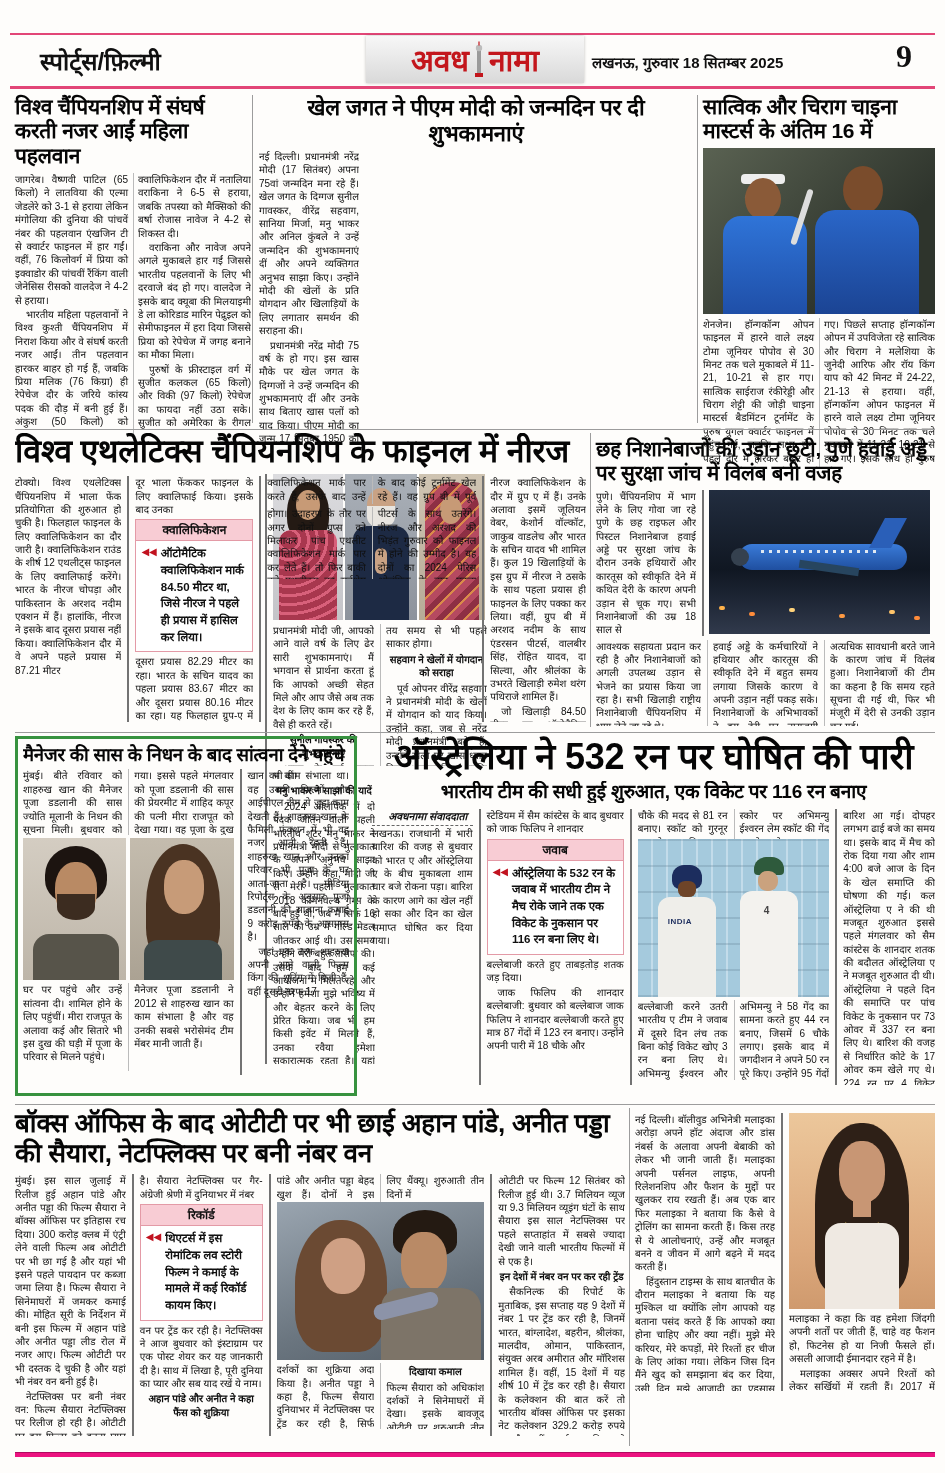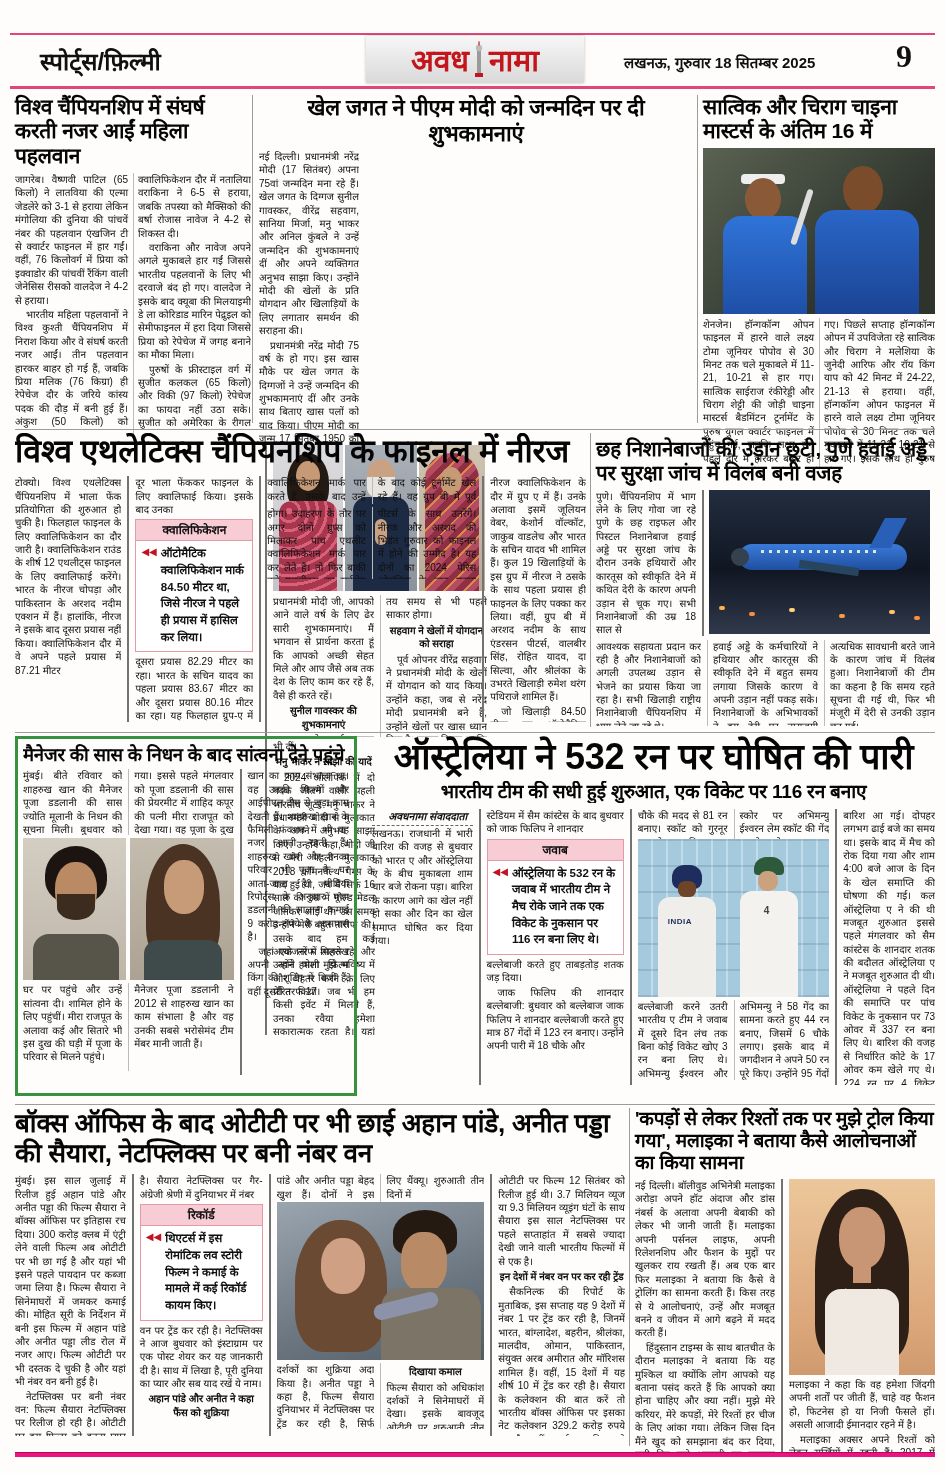--- a/index.html
+++ b/index.html
@@ -40,21 +40,21 @@
     <svg width="14" height="38" viewBox="0 0 14 38">
       <rect x="5" y="8" width="4" height="26" fill="#9a9a9a"></rect>
       <rect x="3" y="32" width="8" height="4" fill="#c3161c"></rect>
       <circle cx="7" cy="7" r="3.2" fill="#bcbcbc"></circle>
       <rect x="6.4" y="0.5" width="1.2" height="4" fill="#c3161c"></rect>
     </svg>
   </span>
   <span style="color:#c3161c;font-size:30px;font-weight:800;">नामा</span>
 </div>
 
-<div class="abs" style="left:624px;top:52px;font-size:15px;font-weight:800;">लखनऊ, गुरुवार 18 सितम्बर 2025</div>
+<div class="abs" style="left:592px;top:52px;font-size:15px;font-weight:800;">लखनऊ, गुरुवार 18 सितम्बर 2025</div>
 <div class="abs" style="left:896px;top:38px;font-size:32px;font-weight:700;font-family:'Liberation Serif','DejaVu Serif',serif;">9</div>
 <div class="abs" style="left:10px;top:86px;width:925px;height:3px;background:#e24677;"></div>
 
 <div class="abs" style="left:15px;top:95px;width:236px;height:330px;">
   <div class="hl" style="font-size:21px;">विश्व चैंपियनशिप में संघर्ष करती नजर आईं महिला पहलवान</div>
   <div class="bodytext" style="margin-top:5px;height:268px;column-count:2;column-gap:10px;column-rule:1px solid #bbb;column-fill:auto;">
       <p class="lede">जागरेब। वैष्णवी पाटिल (65 किलो) ने लातविया की एल्मा जेडलेरे को 3-1 से हराया लेकिन मंगोलिया की दुनिया की पांचवें नंबर की पहलवान एंखजिन टी से क्वार्टर फाइनल में हार गईं। वहीं, 76 किलोवर्ग में प्रिया को इक्वाडोर की पांचवीं रैंकिंग वाली जेनेसिस रीसको वालदेज ने 4-2 से हराया।</p>
       <p>भारतीय महिला पहलवानों ने विश्व कुश्ती चैंपियनशिप में निराश किया और वे संघर्ष करती नजर आईं। तीन पहलवान हारकर बाहर हो गई हैं, जबकि प्रिया मलिक (76 किग्रा) ही रेपेचेज दौर के जरिये कांस्य पदक की दौड़ में बनी हुई हैं। अंकुश (50 किलो) को क्वालिफिकेशन दौर में नतालिया वराकिना ने 6-5 से हराया, जबकि तपस्या को मैक्सिको की बर्षा रोजास नावेज ने 4-2 से शिकस्त दी।</p>
       <p>वराकिना और नावेज अपने अगले मुकाबले हार गईं जिससे भारतीय पहलवानों के लिए भी दरवाजे बंद हो गए। वालदेज ने इसके बाद क्यूबा की मिलयाइमी डे ला कोरिडाड मारिन पेद्रुइल को सेमीफाइनल में हरा दिया जिससे प्रिया को रेपेचेज में जगह बनाने का मौका मिला।</p>
       <p>पुरुषों के फ्रीस्टाइल वर्ग में सुजीत कलकल (65 किलो) और विकी (97 किलो) रेपेचेज का फायदा नहीं उठा सके। सुजीत को अमेरिका के रीगल मार्सल रे वुड्स ने 7-5 से हराया, जबकि विकी बुल्गारिया के अखमद मागामाएव के खिलाफ चित होकर हार गए।</p>
@@ -62,21 +62,21 @@
 </div>
 <div class="abs vd" style="left:252px;top:95px;height:328px;"></div>
 
 <div class="abs" style="left:259px;top:95px;width:434px;height:330px;">
   <div class="hl" style="font-size:22px;text-align:center;">खेल जगत ने पीएम मोदी को जन्मदिन पर दी शुभकामनाएं</div>
   <div class="cols" style="margin-top:4px;gap:0;flex-direction:column;">
     <div class="col bodytext" style="width:100px;height:295px;">
         <p class="lede">नई दिल्ली। प्रधानमंत्री नरेंद्र मोदी (17 सितंबर) अपना 75वां जन्मदिन मना रहे हैं। खेल जगत के दिग्गज सुनील गावस्कर, वीरेंद्र सहवाग, सानिया मिर्जा, मनु भाकर और अनिल कुंबले ने उन्हें जन्मदिन की शुभकामनाएं दीं और अपने व्यक्तिगत अनुभव साझा किए। उन्होंने मोदी की खेलों के प्रति योगदान और खिलाड़ियों के लिए लगातार समर्थन की सराहना की।</p>
         <p>प्रधानमंत्री नरेंद्र मोदी 75 वर्ष के हो गए। इस खास मौके पर खेल जगत के दिग्गजों ने उन्हें जन्मदिन की शुभकामनाएं दीं और उनके साथ बिताए खास पलों को याद किया। पीएम मोदी का जन्म 17 सितंबर 1950 को गुजरात के वडनगर में हुआ था और वे 26 मई 2014 से भारत के प्रधानमंत्री पद पर आसीन हैं।</p>
       </div>
-    <div class="col" style="width:214px;height:295px;">
+    <div class="col" style="width:214px;height:295px;margin-top:29px;">
       <div style="display:flex;gap:2px;">
         <div class="ph" style="width:70px;height:146px;background:linear-gradient(180deg,#dcdcdf,#c4c4c8);">
           <div class="abs" style="left:14px;top:8px;width:42px;height:60px;border-radius:50% 50% 40% 40%;background:#241a14;"></div>
           <div class="abs" style="left:23px;top:16px;width:24px;height:30px;border-radius:50%;background:#c79a76;"></div>
           <div class="abs" style="left:6px;top:56px;width:58px;height:90px;border-radius:12px 12px 0 0;background:repeating-radial-gradient(circle at 10px 10px,#d8607a 0 3px,#a8374e 3px 9px);"></div>
         </div>
         <div class="ph" style="width:72px;height:146px;background:linear-gradient(180deg,#aab0b8,#8d939c);">
           <div class="abs" style="left:22px;top:14px;width:28px;height:34px;border-radius:50%;background:#c9a284;"></div>
           <div class="abs" style="left:22px;top:32px;width:28px;height:22px;border-radius:0 0 50% 50%;background:#e8e5e0;"></div>
           <div class="abs" style="left:8px;top:52px;width:56px;height:94px;border-radius:14px 14px 0 0;background:#1d2a44;"></div>
@@ -360,21 +360,20 @@
     <div class="col bodytext" style="width:128px;height:262px;">
         <p class="lede">ओटीटी पर फिल्म 12 सितंबर को रिलीज हुई थी। 3.7 मिलियन व्यूज या 9.3 मिलियन व्यूइंग घंटों के साथ सैयारा इस साल नेटफ्लिक्स पर पहले सप्ताहांत में सबसे ज्यादा देखी जाने वाली भारतीय फिल्मों में से एक है।</p>
         <p class="subhead">इन देशों में नंबर वन पर कर रही ट्रेंड</p>
         <p>सैकनिल्क की रिपोर्ट के मुताबिक, इस सप्ताह यह 9 देशों में नंबर 1 पर ट्रेंड कर रही है, जिनमें भारत, बांग्लादेश, बहरीन, श्रीलंका, मालदीव, ओमान, पाकिस्तान, संयुक्त अरब अमीरात और मॉरिशस शामिल हैं। वहीं, 15 देशों में यह शीर्ष 10 में ट्रेंड कर रही है। सैयारा के कलेक्शन की बात करें तो भारतीय बॉक्स ऑफिस पर इसका नेट कलेक्शन 329.2 करोड़ रुपये रहा है। वहीं, वर्ल्डवाइड फिल्म ने 569.75 करोड़ रुपये कमाए हैं।</p>
       </div>
   </div>
 </div>
 <div class="abs vd" style="left:629px;top:1108px;height:338px;"></div>
 
 <div class="abs" style="left:635px;top:1108px;width:300px;height:340px;">
-  <div class="hl" style="font-size:19px;">'कपड़ों से लेकर रिश्तों तक पर मुझे ट्रोल किया गया', मलाइका ने बताया कैसे आलोचनाओं का किया सामना</div>
   <div class="cols" style="margin-top:5px;">
     <div class="col bodytext" style="width:140px;height:278px;">
         <p class="lede">नई दिल्ली। बॉलीवुड अभिनेत्री मलाइका अरोड़ा अपने हॉट अंदाज और डांस नंबर्स के अलावा अपनी बेबाकी को लेकर भी जानी जाती हैं। मलाइका अपनी पर्सनल लाइफ, अपनी रिलेशनशिप और फैशन के मुद्दों पर खुलकर राय रखती हैं। अब एक बार फिर मलाइका ने बताया कि कैसे वे ट्रोलिंग का सामना करती हैं। किस तरह से ये आलोचनाएं, उन्हें और मजबूत बनने व जीवन में आगे बढ़ने में मदद करती हैं।</p>
         <p>हिंदुस्तान टाइम्स के साथ बातचीत के दौरान मलाइका ने बताया कि यह मुश्किल था क्योंकि लोग आपको यह बताना पसंद करते हैं कि आपको क्या होना चाहिए और क्या नहीं। मुझे मेरे करियर, मेरे कपड़ों, मेरे रिश्तों हर चीज के लिए आंका गया। लेकिन जिस दिन मैंने खुद को समझाना बंद कर दिया, उसी दिन मुझे आजादी का एहसास हुआ। मेरी सबसे बड़ी सीख है कि सिर्फ वही कहानी मायने रखती है जो आप खुद के लिए लिखते हैं।</p>
       </div>
     <div class="col" style="width:146px;height:278px;">
       <div class="ph" style="width:146px;height:196px;background:linear-gradient(180deg,#ecc79b,#dca87c 70%,#cf9a6e);">
         <div class="abs" style="left:26px;top:10px;width:94px;height:170px;border-radius:48% 48% 20% 20%;background:#2e2017;"></div>
         <div class="abs" style="left:50px;top:28px;width:46px;height:62px;border-radius:46%;background:#c89674;"></div>
         <div class="abs" style="left:64px;top:86px;width:18px;height:18px;background:#c89674;"></div>

